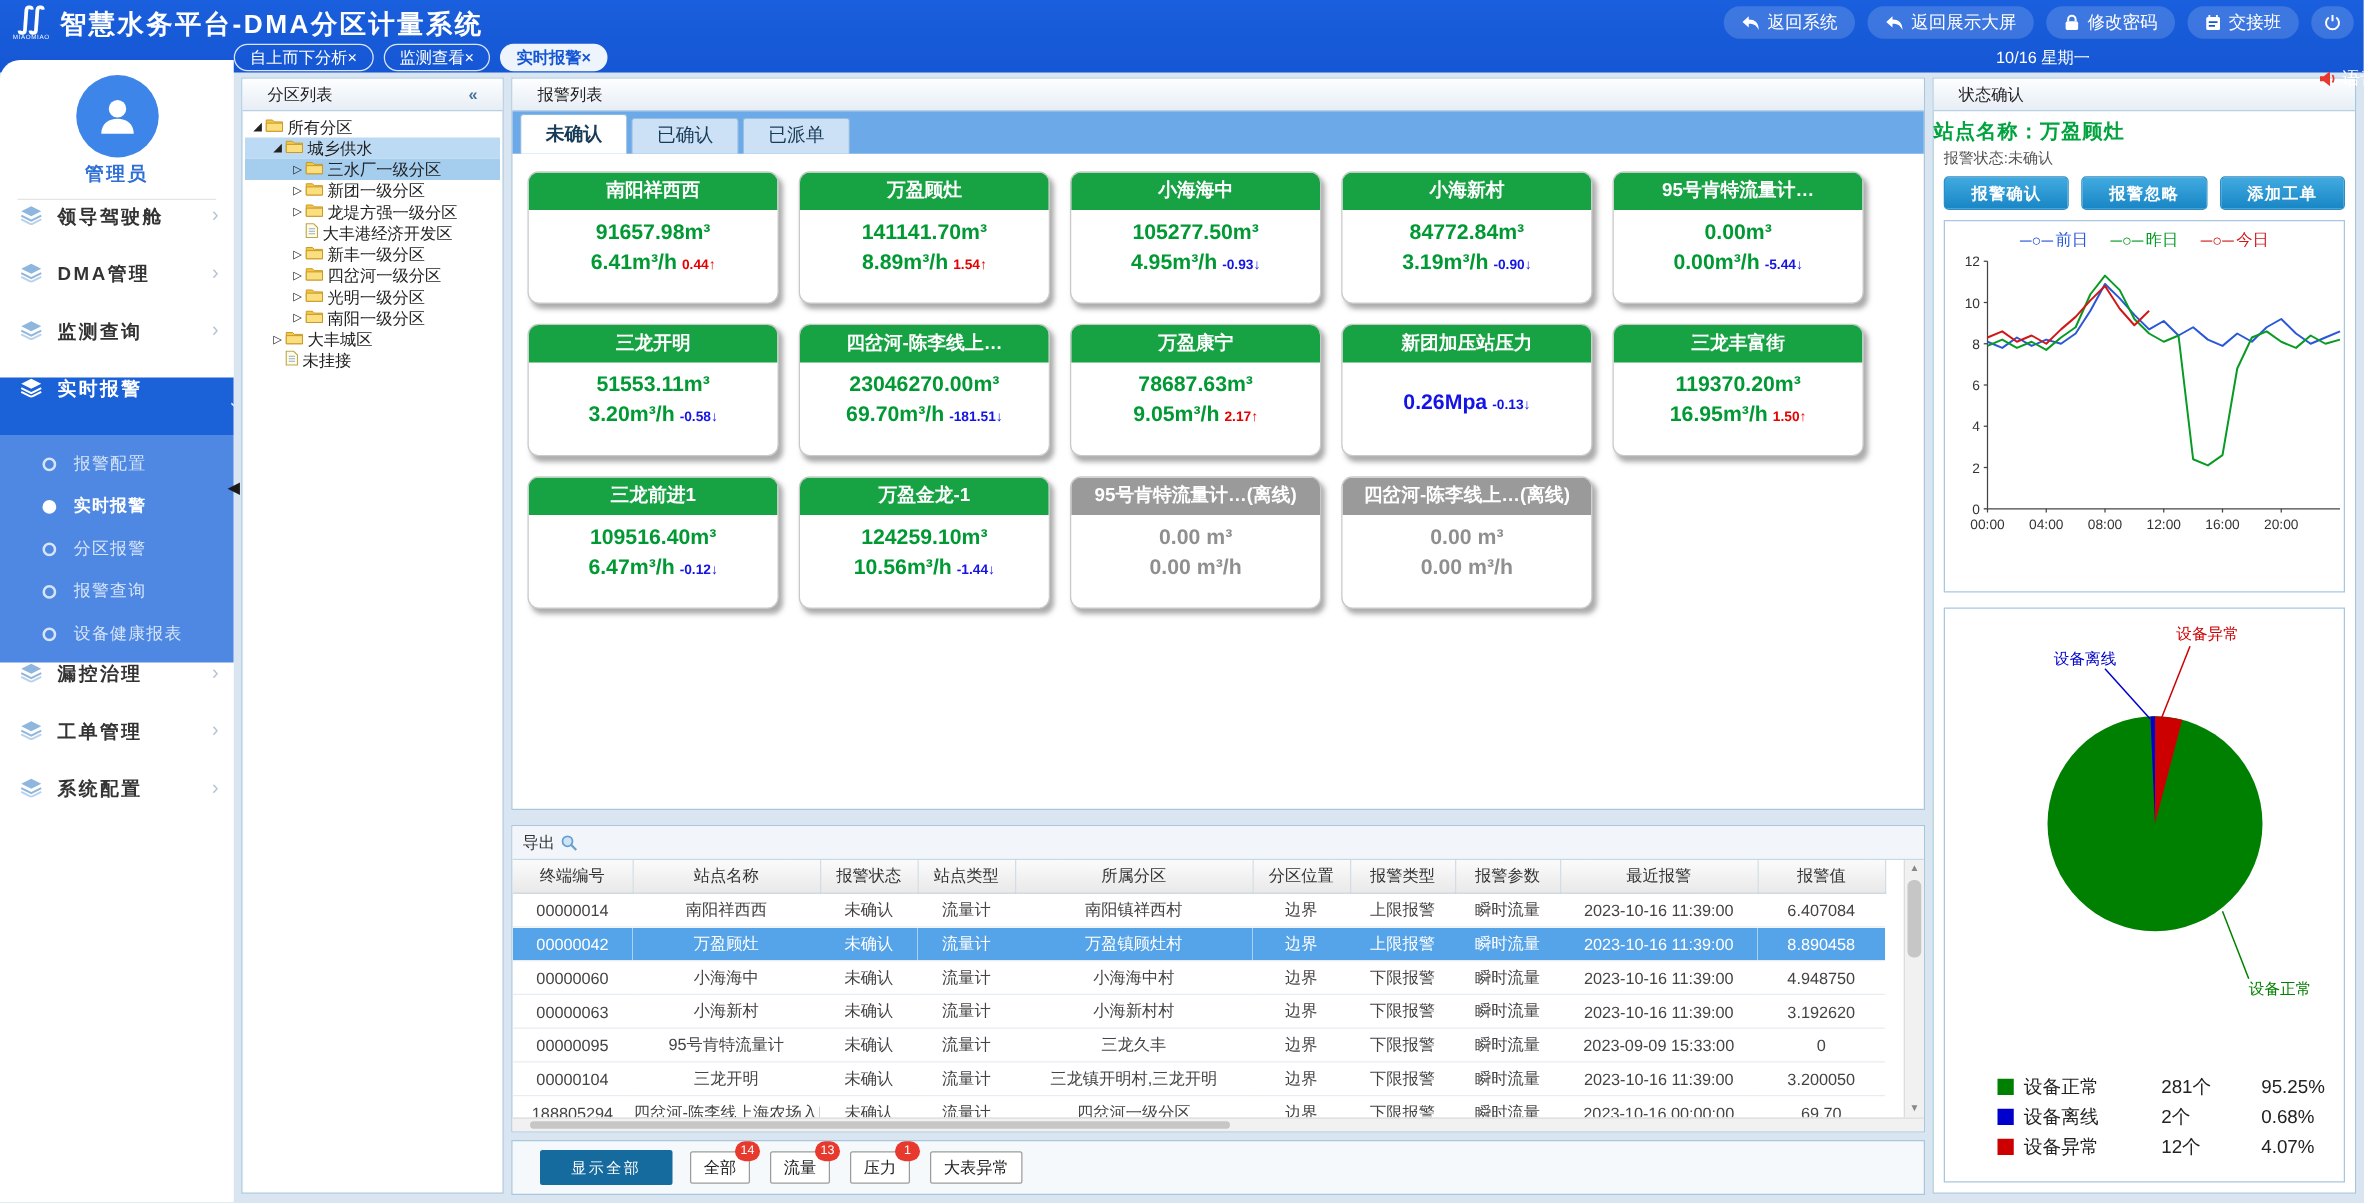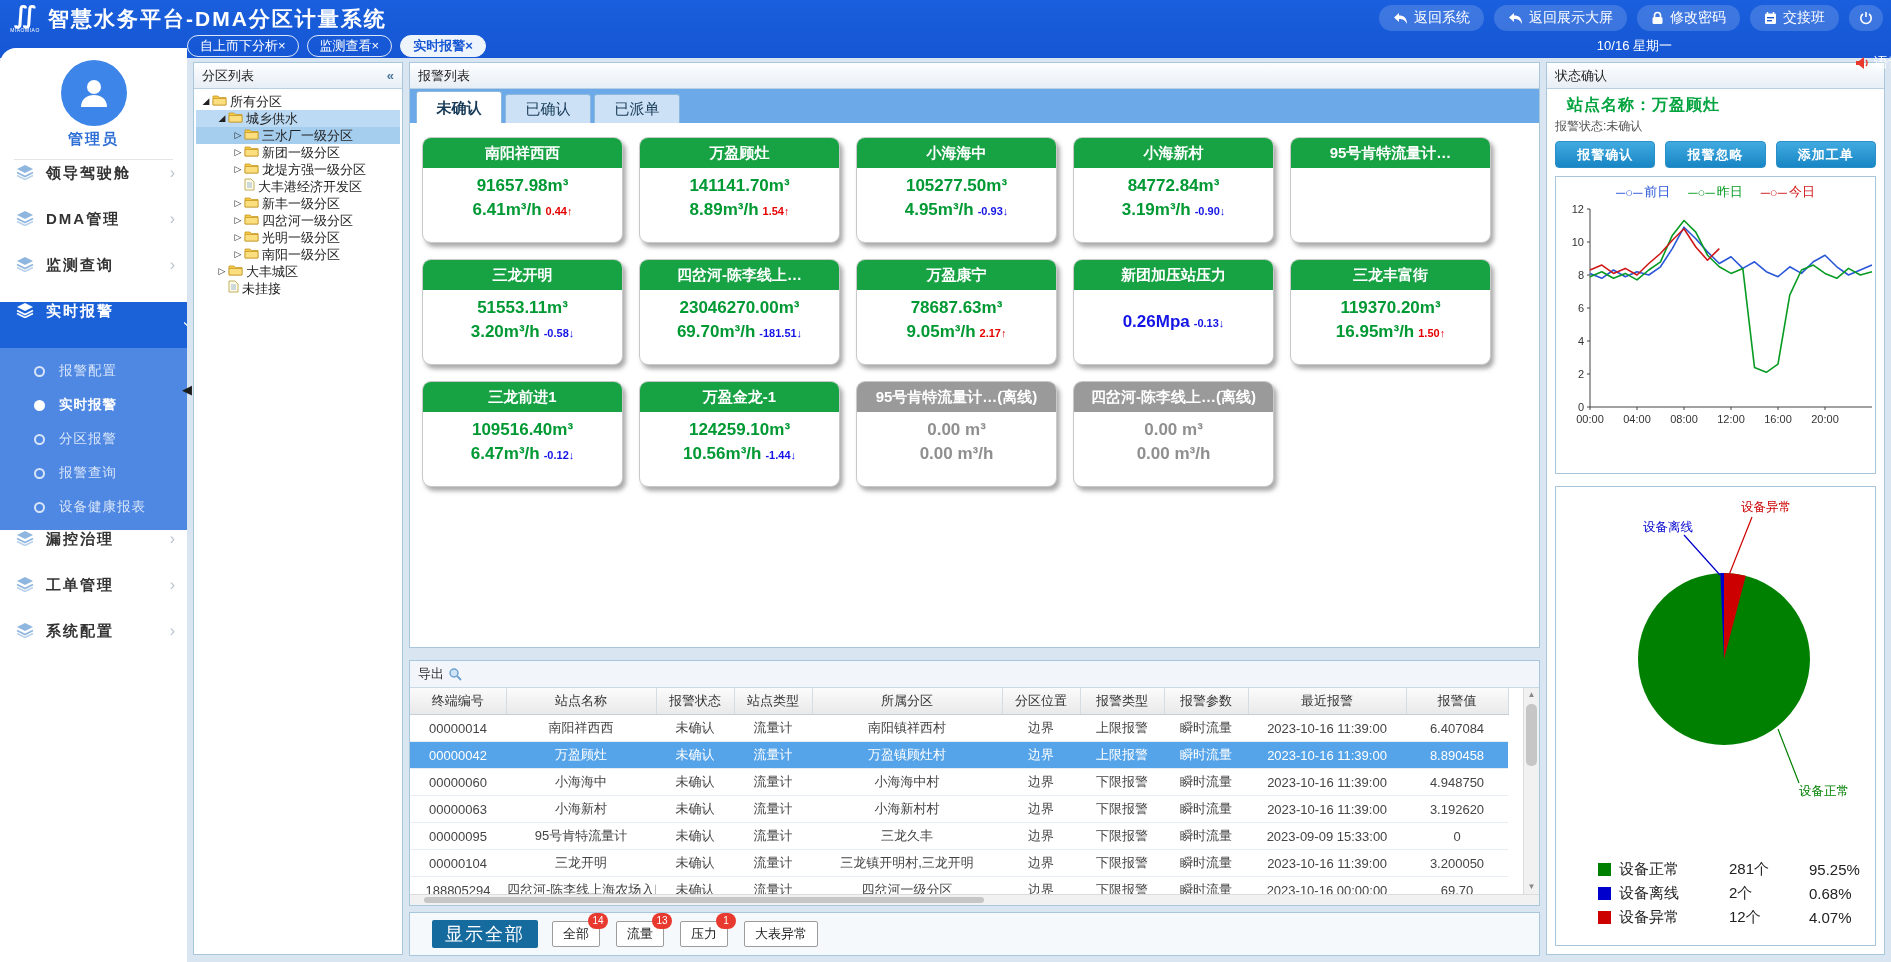--- a/index.html
+++ b/index.html
@@ -42,21 +42,21 @@
   .submenu-item{height:34px;display:flex;align-items:center;padding-left:34px;cursor:pointer;
                 color:rgba(255,255,255,.78);font-size:13.5px;letter-spacing:1px;}
   .submenu-item .dot{width:7px;height:7px;border:2px solid rgba(255,255,255,.78);border-radius:50%;
                      margin-right:14px;}
   .submenu-item.active{color:#fff;font-weight:bold;}
   .submenu-item.active .dot{background:#fff;border-color:#fff;}
   .collapse-handle{position:absolute;left:182px;top:382px;z-index:7;color:#1a1a1a;font-size:13px;cursor:pointer;}
   
   .panel{position:absolute;background:#fff;border:1px solid #a9c7dc;box-sizing:border-box;}
   .panel-hd{height:25px;line-height:25px;background:linear-gradient(180deg,#fdfeff 0%,#e7eef5 100%);
-            border-bottom:1px solid #b9d0e2;font-size:13px;color:#222;padding:0 8px;display:flex;}
+            border-bottom:1px solid #b9d0e2;font-size:13px;color:#222;padding:0 20px;display:flex;}
   .panel-hd .ph-title{flex:1;}
   .panel-hd .ph-ico{color:#49759c;font-weight:bold;cursor:pointer;}
   
   .tree{padding:4px 2px;font-size:13px;color:#222;}
   .tree-row{height:17px;line-height:17px;display:flex;align-items:center;white-space:nowrap;cursor:pointer;}
   .tree-row .tw{width:12px;font-size:9px;color:#222;text-align:center;flex:none;}
   .tree-row svg{flex:none;margin-right:3px;}
   .tree-row.hl{background:#bcdaf3;}
   .tree-row.sel{background:#a5cdee;}
   
@@ -90,28 +90,28 @@
       white-space:nowrap;overflow:hidden;}
   tr.selected td{background:#55a3e8;color:#fff;}
   .vscroll{width:15px;background:#f1f1f1;border-left:1px solid #dcdcdc;position:relative;height:206px;}
   .vscroll .arr{position:absolute;left:0;width:15px;height:14px;font-size:8px;color:#888;text-align:center;line-height:14px;}
   .vscroll .thumb{position:absolute;left:2px;top:16px;width:11px;height:62px;background:#c6c6c6;border-radius:5px;}
   .hscroll{height:10px;background:#f1f1f1;border-top:1px solid #dcdcdc;position:relative;}
   .hscroll .thumb{position:absolute;left:14px;top:2px;width:560px;height:6px;background:#c6c6c6;border-radius:3px;}
   
   .filterbar{position:absolute;left:409px;top:912px;width:1131px;height:44px;background:#f6f9fb;
      border:1px solid #a9c7dc;box-sizing:border-box;display:flex;align-items:center;gap:14px;padding-left:22px;}
-  .btn-showall{width:106px;height:28px;background:#156a9e;color:#fff;font-size:18px;border:none;
+  .btn-showall{width:106px;height:28px;background:#156a9e;color:#fff;font-size:12px;border:none;
      border-radius:2px;cursor:pointer;letter-spacing:2px;}
   .fbtn{position:relative;height:26px;background:#fff;border:1px solid #9c9c9c;border-radius:2px;
      font-size:13px;color:#222;padding:0 10px;cursor:pointer;}
   .badge{position:absolute;top:-9px;right:-9px;min-width:16px;height:16px;border-radius:9px;
      background:#e8392e;color:#fff;font-size:10px;line-height:16px;text-align:center;padding:0 2px;}
   
-  .station-name{color:#00a33e;font-size:16px;font-weight:bold;margin:6px 20px 2px;letter-spacing:1px;}
+  .station-name{color:#00a33e;font-size:16px;font-weight:bold;margin:6px 0 2px;letter-spacing:1px;}
   .alarm-state{font-size:12px;color:#555;margin:0 8px 6px;}
   .sbtns{display:flex;gap:10px;margin:4px 8px 8px;}
   .sbtn{flex:1;height:27px;background:linear-gradient(180deg,#41aae0,#1886c5);border:1px solid #2a8fc8;
      border-radius:4px;color:#fff;font-size:13px;font-weight:bold;cursor:pointer;letter-spacing:1px;}
   .chart-box{margin:4px 8px;border:1px solid #aac6dc;height:296px;position:relative;}
   .chart-legend{display:flex;justify-content:center;gap:18px;font-size:13px;padding-top:6px;}
   .chart-legend .li{display:flex;align-items:center;gap:2px;}
   .pie-box{margin:12px 8px;border:1px solid #aac6dc;height:458px;position:relative;}
   .pie-legend{position:absolute;left:0;bottom:16px;width:100%;}
   .pl-row{display:flex;align-items:center;height:24px;font-size:15px;color:#222;padding-left:42px;}
@@ -433,20 +433,24 @@
       </div>
       <div class="card">
         <div class="card-head">小海新村</div>
         <div class="card-body">
           <div class="card-total">84772.84m³</div>
           <div class="card-rateline"><span>3.19m³/h</span><span class="delta down">-0.90↓</span></div>
         </div>
       </div>
       <div class="card">
         <div class="card-head">95号肯特流量计…</div>
+        <div class="card-body">
+          <div class="card-total">0.00m³</div>
+          <div class="card-rateline"><span>0.00m³/h</span><span class="delta down">-5.44↓</span></div>
+        </div>
       </div>
       <div class="card">
         <div class="card-head">三龙开明</div>
         <div class="card-body">
           <div class="card-total">51553.11m³</div>
           <div class="card-rateline"><span>3.20m³/h</span><span class="delta down">-0.58↓</span></div>
         </div>
       </div>
       <div class="card">
         <div class="card-head">四岔河-陈李线上…</div>

